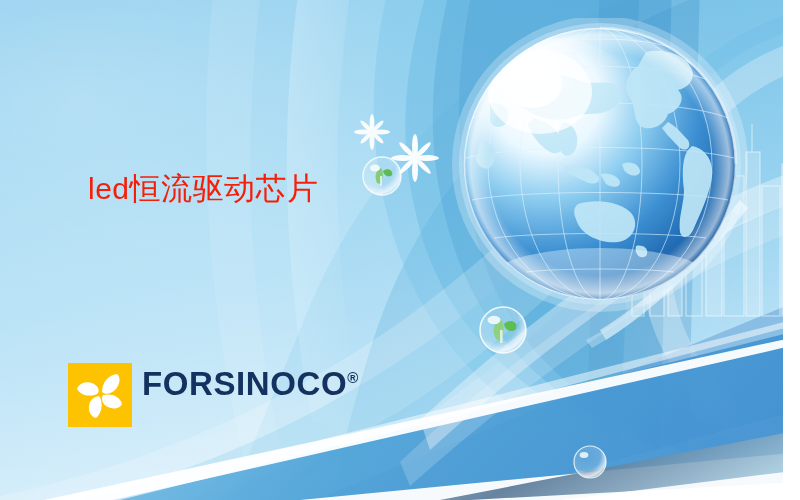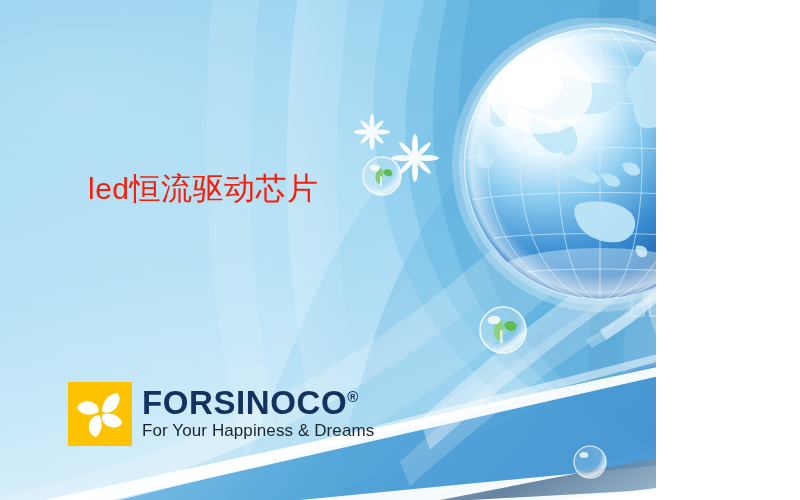--- a/index.html
+++ b/index.html
@@ -6,21 +6,21 @@
     margin: 0;
     padding: 0;
     background: #ffffff;
   }
   body {
     font-family: "Liberation Sans", sans-serif;
   }
 
   #banner {
     position: relative;
-    width: 656px;
+    width: 783px;
     height: 500px;
     overflow: hidden;
     background: linear-gradient(170deg, #7ec7ec 0%, #8fd0f0 28%, #a6dbf4 58%, #c3e6f8 82%, #d6eefb 100%);
   }
 
   
   .bg-layer {
     position: absolute;
     inset: 0;
     pointer-events: none;
@@ -55,21 +55,21 @@
   #headline .line2 { display: block; padding-left: 14px; }
   #headline .latin {
     font-family: "Liberation Sans", sans-serif;
     font-size: 30px;
   }
 
   
   #logo {
     position: absolute;
     left: 68px;
-    top: 382px;
+    top: 363px;
     display: flex;
     align-items: flex-start;
   }
   #logo-mark {
     width: 64px;
     height: 64px;
     background: #fdc300;
     flex: 0 0 auto;
   }
   #logo-mark svg { display: block; width: 64px; height: 64px; }
@@ -413,17 +413,16 @@
           <path d="M 35,32 C 43,30 52,33 54,41 C 52,46 44,47 38,43 C 34,40 33,35 35,32 Z"></path>
 
           <path d="M 32,34 C 35,41 34,50 28,55 C 22,54 19,46 22,39 C 25,34 30,32 32,34 Z"></path>
 
           <path d="M 29,31 C 22,34 13,33 9,26 C 11,20 19,17 26,21 C 31,24 32,29 29,31 Z"></path>
         </g>
       </svg>
     </div>
     <div id="logo-text">
       <div id="logo-wordmark"><span>FORSINOCO</span><span class="reg">®</span></div>
-      <div id="logo-tagline">For Your Happiness &amp; Dreams</div>
     </div>
   </div>
 
 </div>
 
 </body></html>

